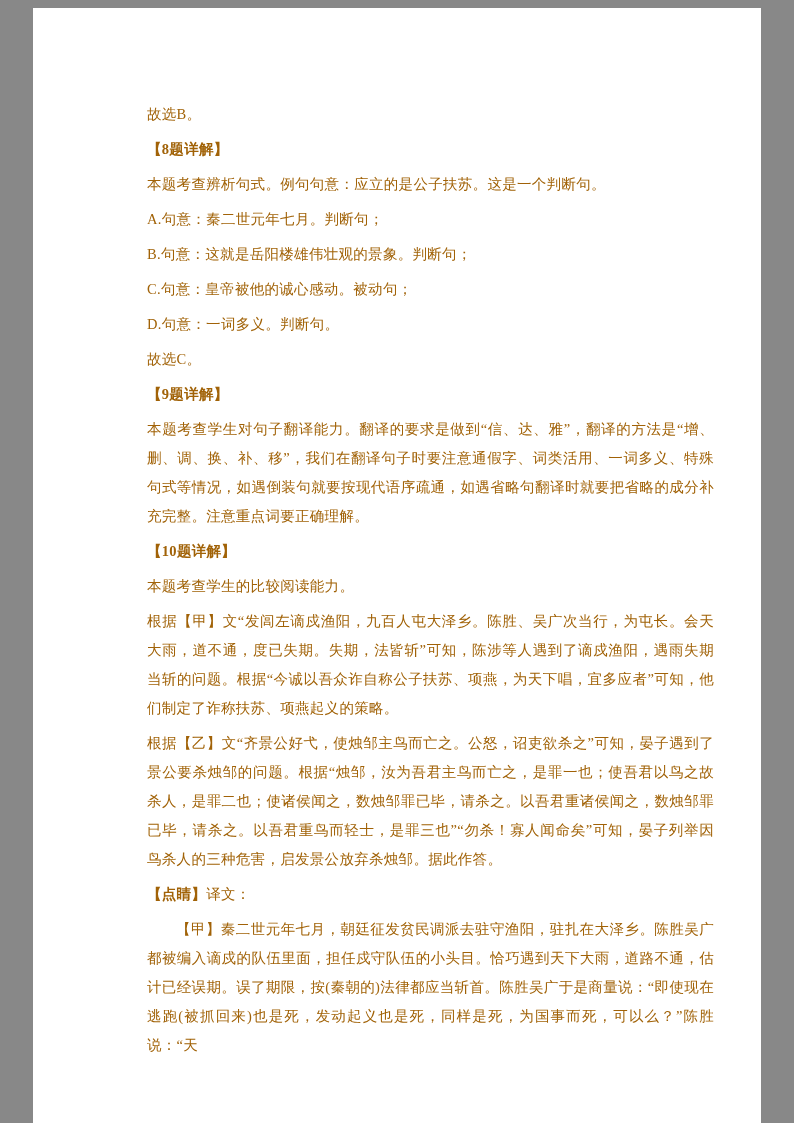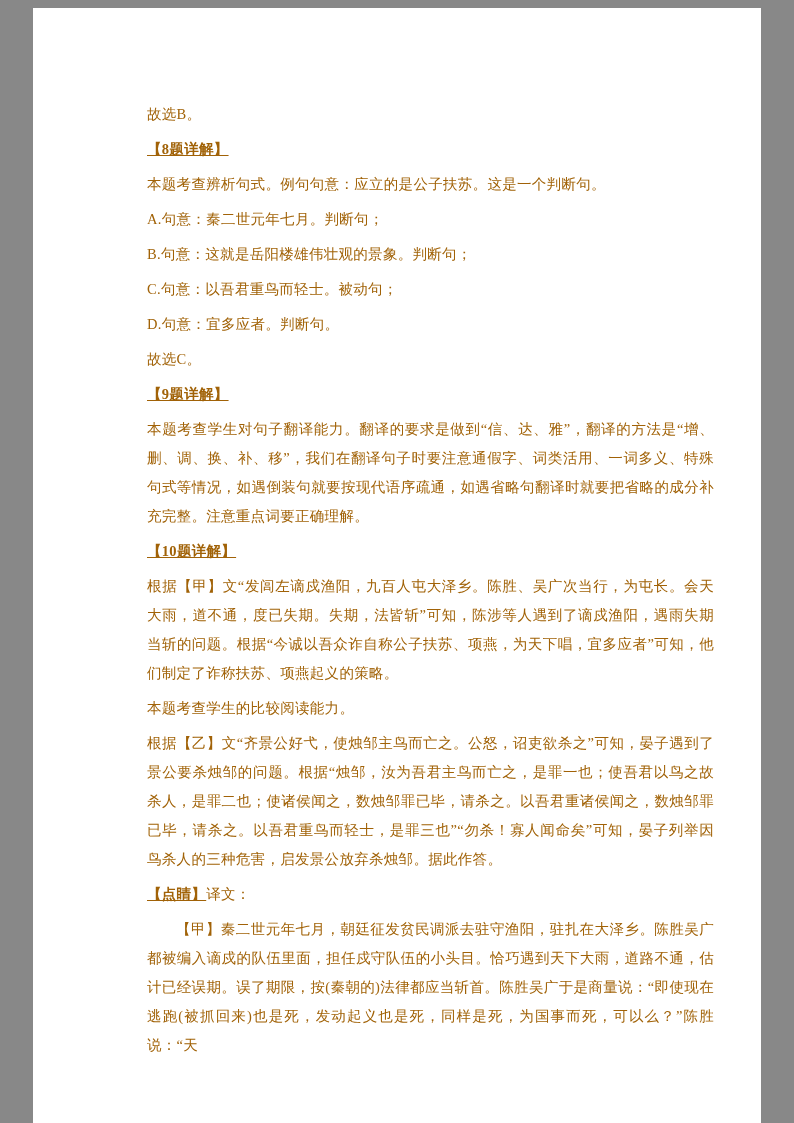--- a/index.html
+++ b/index.html
@@ -27,41 +27,40 @@
     margin: 0 0 6px 0;
     font-size: 14.5px;
     line-height: 29px;
     text-align: justify;
     letter-spacing: 0.3px;
     word-break: break-all;
   }
   .para.header b,
   .para b {
     font-weight: bold;
-    text-decoration: underline;
   }
   .para.indent {
     text-indent: 2em;
   }
 </style>
 </head>
 <body>
 
 <div class="page">
   <div class="content">
       <p class="para">故选B。</p>
       <p class="para header"><b>【8题详解】</b></p>
       <p class="para">本题考查辨析句式。例句句意：应立的是公子扶苏。这是一个判断句。</p>
       <p class="para">A.句意：秦二世元年七月。判断句；</p>
       <p class="para">B.句意：这就是岳阳楼雄伟壮观的景象。判断句；</p>
-      <p class="para">C.句意：以吾君重鸟而轻士。被动句；</p>
-      <p class="para">D.句意：宜多应者。判断句。</p>
+      <p class="para">C.句意：皇帝被他的诚心感动。被动句；</p>
+      <p class="para">D.句意：一词多义。判断句。</p>
       <p class="para">故选C。</p>
       <p class="para header"><b>【9题详解】</b></p>
       <p class="para">本题考查学生对句子翻译能力。翻译的要求是做到“信、达、雅”，翻译的方法是“增、删、调、换、补、移”，我们在翻译句子时要注意通假字、词类活用、一词多义、特殊句式等情况，如遇倒装句就要按现代语序疏通，如遇省略句翻译时就要把省略的成分补充完整。注意重点词要正确理解。</p>
       <p class="para header"><b>【10题详解】</b></p>
+      <p class="para">本题考查学生的比较阅读能力。</p>
       <p class="para">根据【甲】文“发闾左谪戍渔阳，九百人屯大泽乡。陈胜、吴广次当行，为屯长。会天大雨，道不通，度已失期。失期，法皆斩”可知，陈涉等人遇到了谪戍渔阳，遇雨失期当斩的问题。根据“今诚以吾众诈自称公子扶苏、项燕，为天下唱，宜多应者”可知，他们制定了诈称扶苏、项燕起义的策略。</p>
-      <p class="para">本题考查学生的比较阅读能力。</p>
       <p class="para">根据【乙】文“齐景公好弋，使烛邹主鸟而亡之。公怒，诏吏欲杀之”可知，晏子遇到了景公要杀烛邹的问题。根据“烛邹，汝为吾君主鸟而亡之，是罪一也；使吾君以鸟之故杀人，是罪二也；使诸侯闻之，数烛邹罪已毕，请杀之。以吾君重诸侯闻之，数烛邹罪已毕，请杀之。以吾君重鸟而轻士，是罪三也”“勿杀！寡人闻命矣”可知，晏子列举因鸟杀人的三种危害，启发景公放弃杀烛邹。据此作答。</p>
       <p class="para"><b>【点睛】</b>译文：</p>
       <p class="para indent">【甲】秦二世元年七月，朝廷征发贫民调派去驻守渔阳，驻扎在大泽乡。陈胜吴广都被编入谪戍的队伍里面，担任戍守队伍的小头目。恰巧遇到天下大雨，道路不通，估计已经误期。误了期限，按(秦朝的)法律都应当斩首。陈胜吴广于是商量说：“即使现在逃跑(被抓回来)也是死，发动起义也是死，同样是死，为国事而死，可以么？”陈胜说：“天</p>
     </div>
 </div>
 
 </body></html>

